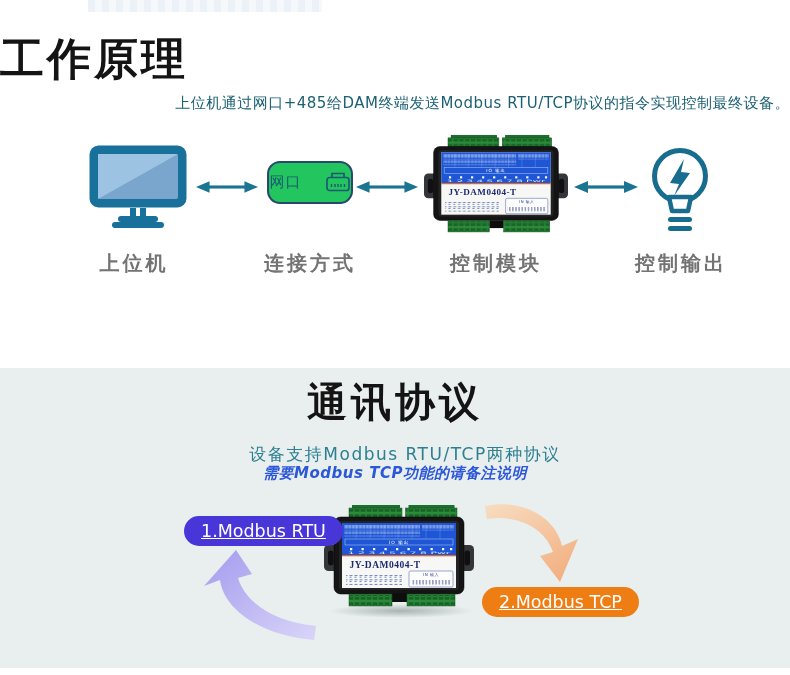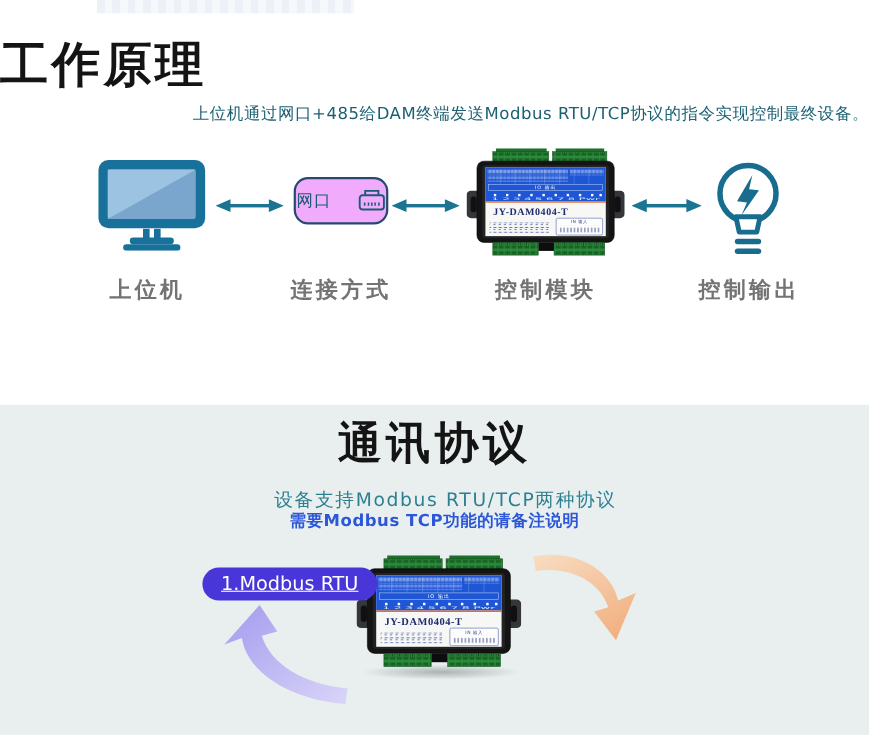--- a/index.html
+++ b/index.html
@@ -7,31 +7,31 @@
         font-family:"DejaVu Sans","Liberation Sans",sans-serif;}
   .top-strip{position:absolute;left:88px;top:0;width:234px;height:12px;
         background:repeating-linear-gradient(90deg,#e9eff6 0 7px,#f4f7fa 7px 14px);opacity:.85;}
   .s1-title{position:absolute;left:0;top:30px;width:790px;text-align:left;
         font-size:44px;font-weight:700;color:#141414;letter-spacing:3px;}
   .s1-sub{position:absolute;left:0;top:94px;width:790px;text-align:right;
         font-size:15px;color:#1c6173;letter-spacing:.5px;}
   .flow-label{position:absolute;top:250px;transform:translateX(-50%);
         font-size:20px;font-weight:700;color:#737373;letter-spacing:3px;white-space:nowrap;}
   .net-box{position:absolute;left:267px;top:161px;width:86px;height:43px;box-sizing:border-box;
-        border:2px solid #27496d;border-radius:13px;background:#f0abfc;
+        border:2px solid #27496d;border-radius:13px;background:#22c55e;
         display:flex;align-items:center;justify-content:center;gap:23px;}
   .net-box .txt{font-size:15px;color:#1d5a74;letter-spacing:1px;}
   .arrow{position:absolute;top:180px;}
   .sec2{position:absolute;left:0;top:368px;width:790px;height:300px;background:#e8efee;}
   .s2-title{position:absolute;left:0;top:375px;width:790px;text-align:center;
         font-size:40px;font-weight:700;color:#141414;letter-spacing:4px;}
   .s2-sub{position:absolute;left:0;top:443px;width:790px;text-align:center;
         font-size:17px;color:#2d7f92;letter-spacing:1.5px;padding-left:10px;}
   .s2-note{position:absolute;left:0;top:464px;width:790px;text-align:center;
-        font-size:15px;font-weight:700;color:#2b57d8;letter-spacing:.5px;}
+        font-size:15px;font-weight:700;color:#2b57d8;letter-spacing:.5px;font-style:italic;}
   .pill{position:absolute;height:30px;line-height:30px;padding:0 17px;border-radius:16px;
         color:#fff;font-size:17.5px;white-space:nowrap;text-decoration:underline;}
   .pill-rtu{left:184px;top:516px;background:#4836d8;}
   .pill-tcp{left:482px;top:587px;background:#ee7d13;}
   .dev-shadow{position:absolute;left:328px;top:604px;width:146px;height:14px;
         background:radial-gradient(ellipse at center,rgba(110,120,120,.5) 0%,rgba(110,120,120,0) 70%);}
   svg{display:block;}
   .abs{position:absolute;}
 </style>
 </head>
@@ -191,14 +191,15 @@
   <svg class="abs" style="left:478px;top:498px" width="140" height="100" viewBox="0 0 140 100">
     <path d="M7,8 C45,0 78,20 84,48 L100,41 L82,84 L62,58 L75,54 C68,32 42,16 9,21 Z" fill="url(#og)"></path>
   </svg>
 
   <div class="dev-shadow"></div>
   <svg class="abs" style="left:324px;top:502px" width="150" height="105" viewBox="0 0 300 210">
     <use href="#dam-device"></use>
   </svg>
 
   <div class="pill pill-rtu">1.Modbus RTU</div>
+  <div class="pill pill-tcp">2.Modbus TCP</div>
 
 </div>
 
 </body></html>

